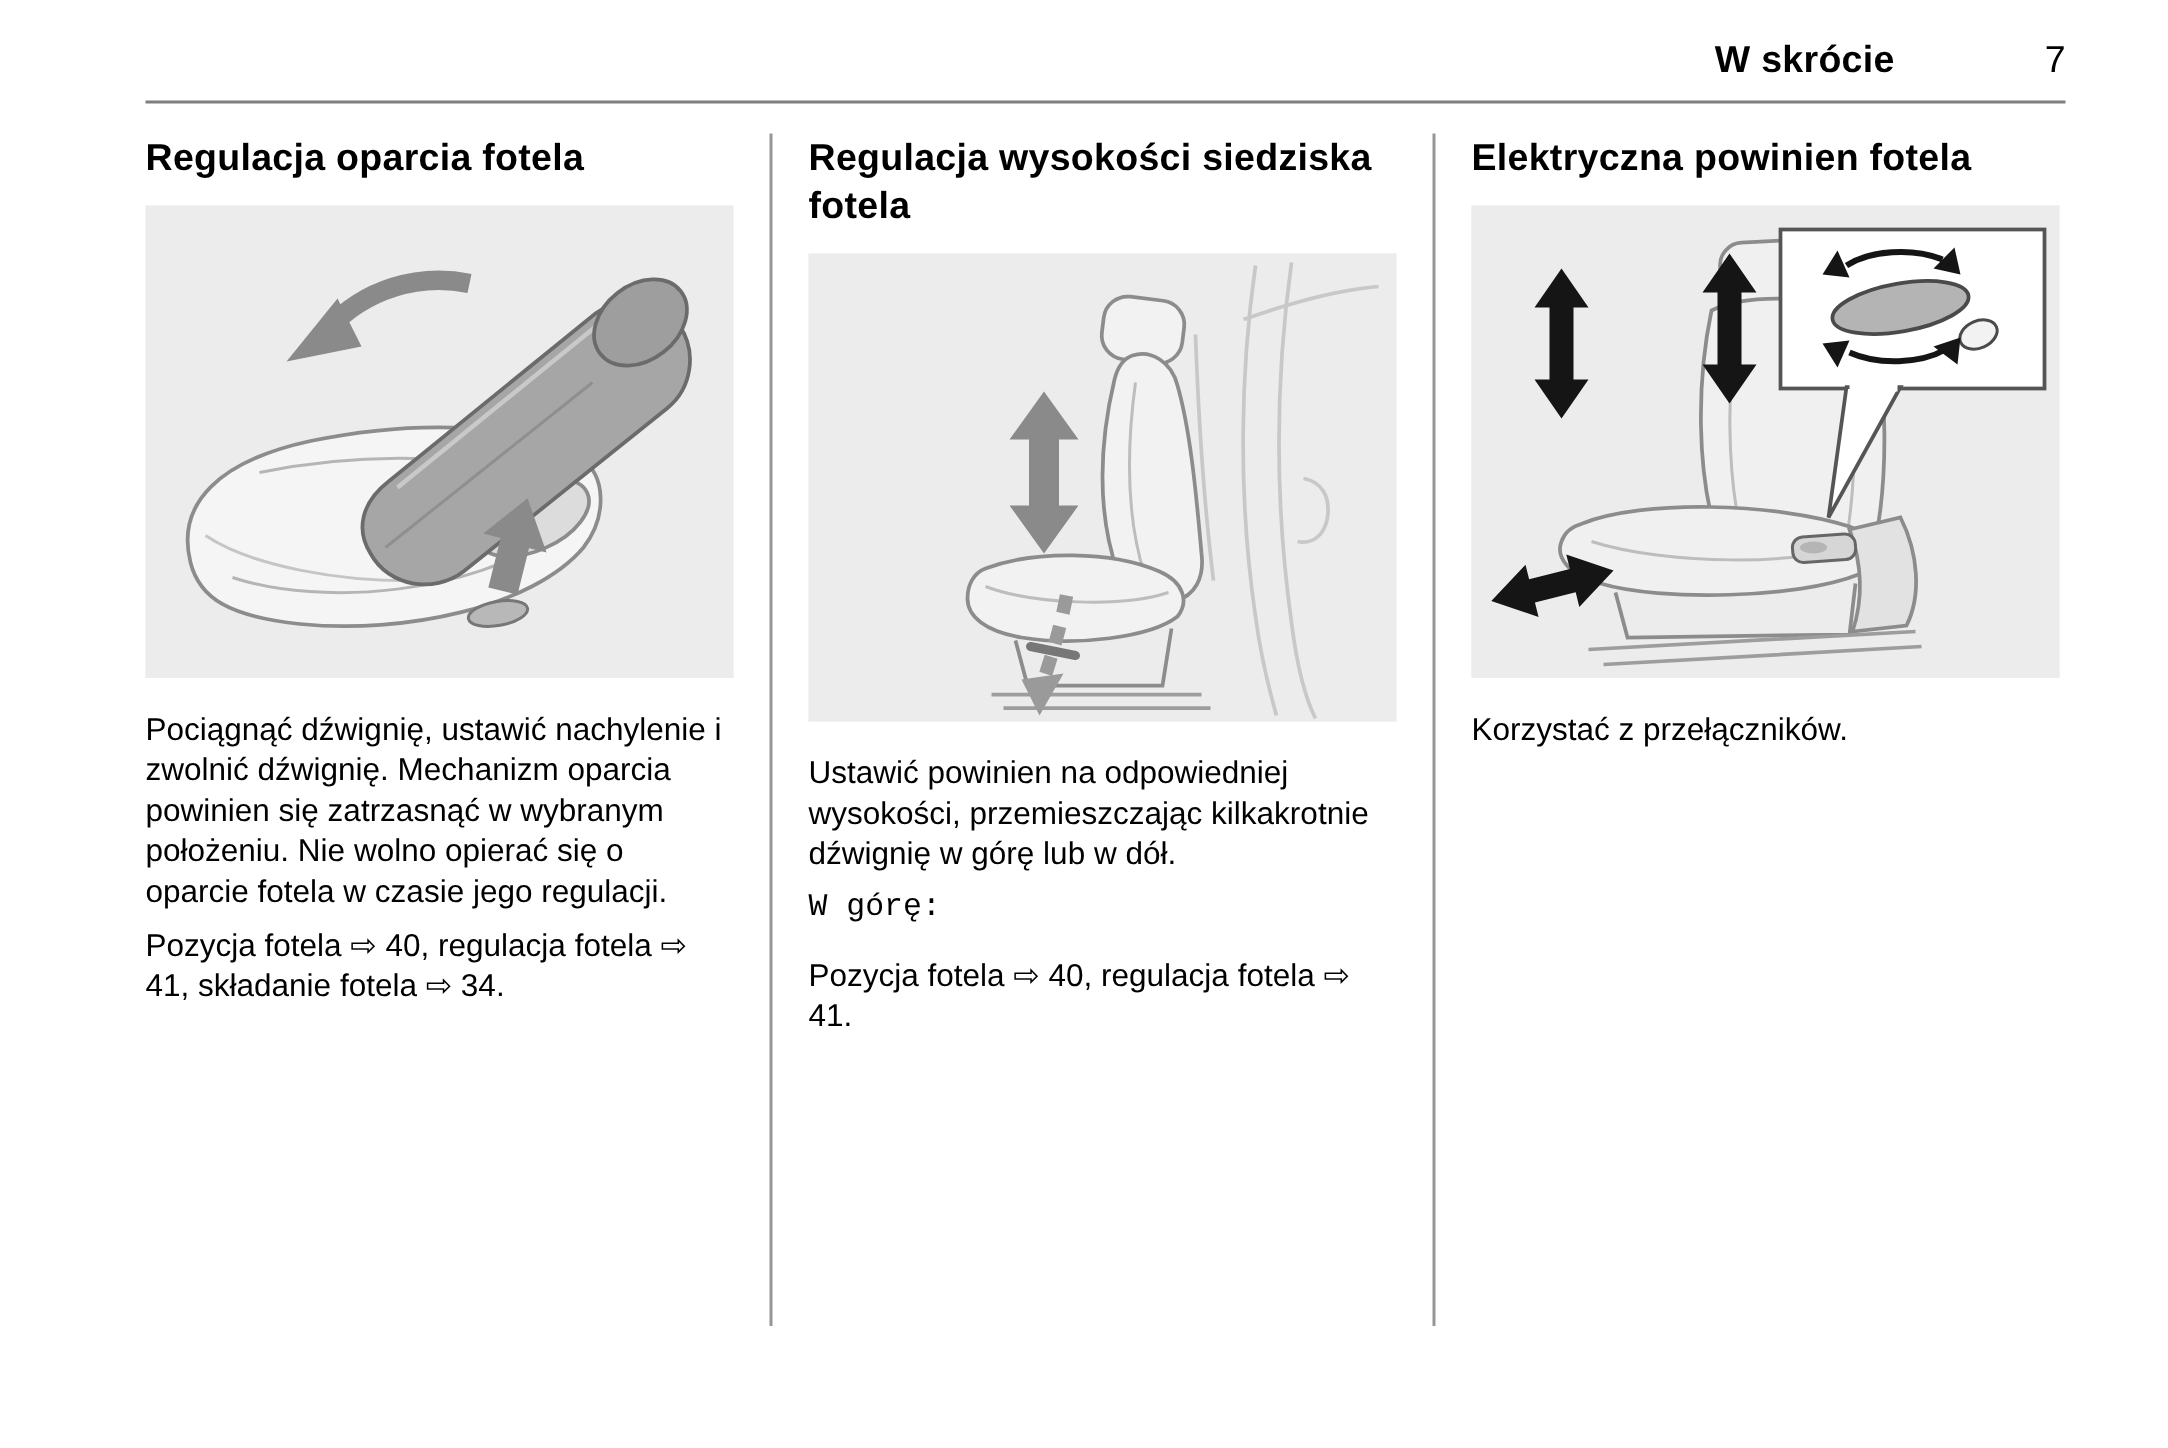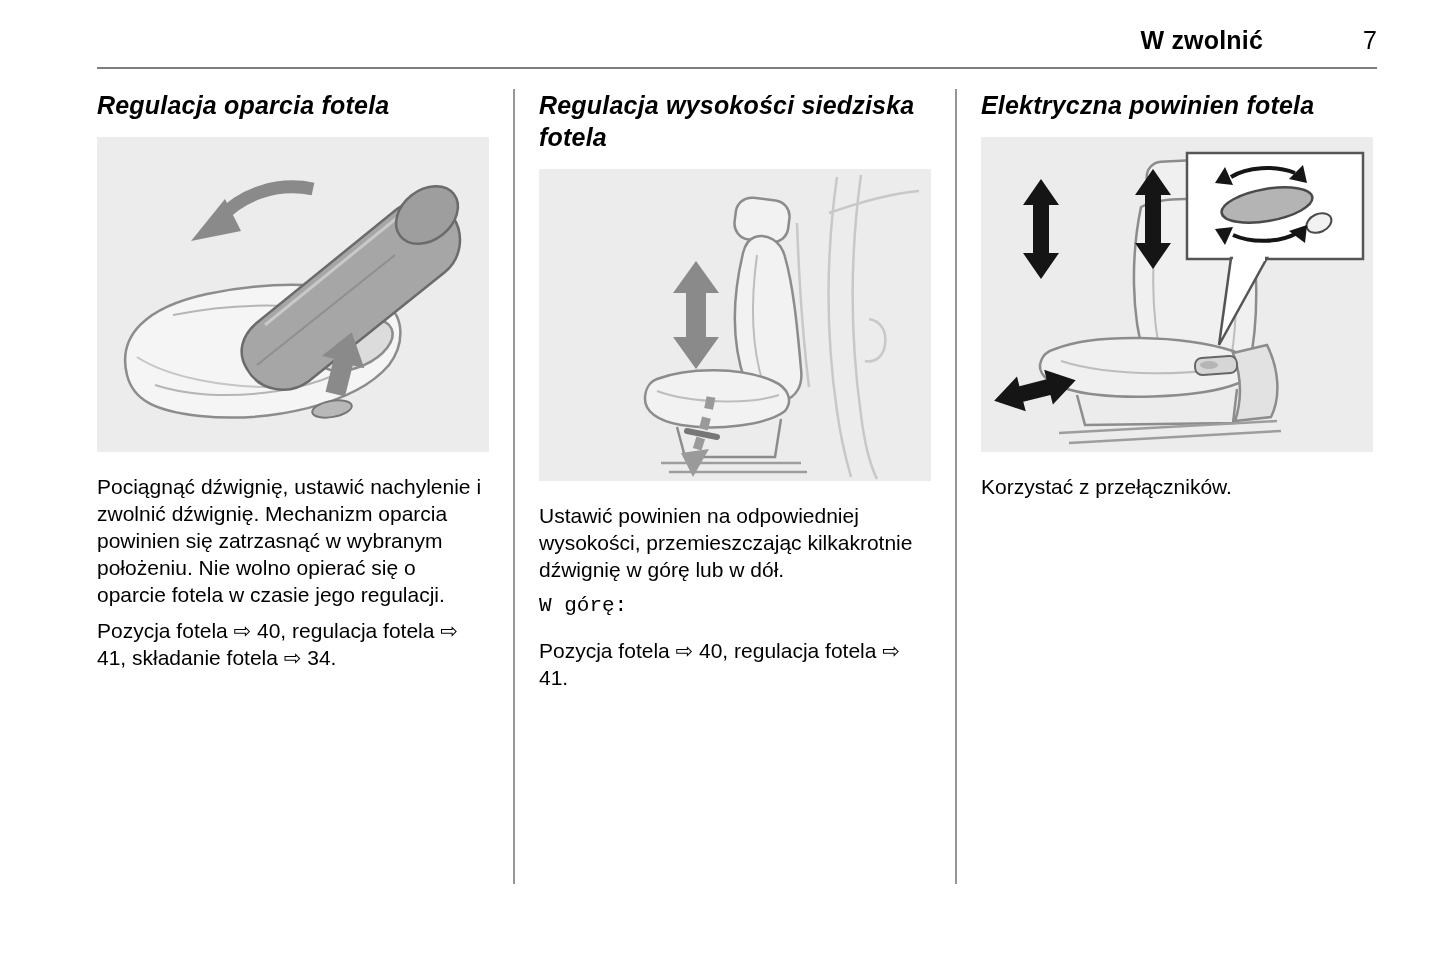--- a/index.html
+++ b/index.html
@@ -10,35 +10,35 @@
     color:#000;
   }
   .page { padding:26px 68px 0 97px; }
   .header-row { display:flex; justify-content:flex-end; align-items:baseline; font-size:25px; }
   .section-title { font-weight:bold; letter-spacing:0.2px; }
   .page-number { margin-left:100px; }
   .rule { border-bottom:2px solid #7e7e7e; margin-top:12px; }
   .columns { display:flex; margin-top:20px; min-height:795px; }
   .col { width:392px; flex:none; }
   .divider { width:2px; background:#969696; margin:0 24px; flex:none; }
-  .col-heading { font-size:25px; line-height:32px; font-weight:bold; margin-bottom:16px; letter-spacing:0.2px;font-style:italic; }
+  .col-heading { font-size:25px; line-height:32px; font-weight:bold; margin-bottom:16px; letter-spacing:0.2px; }
   .illustration { display:block; width:392px; margin-bottom:21px; background:#ececec; }
   p.body { font-size:21px; line-height:27px; margin-bottom:9px; }
   .def-list { margin:6px 0 18px 0; }
   .def-row { display:flex; font-size:21px; line-height:27px;font-family:Liberation Mono, monospace; }
   .def-term { width:175px; flex:none; }
   .def-value { width:205px; padding-left:21px; text-indent:-21px; }
 </style>
 </head>
 <body>
 
 <div class="page">
 
   <div class="header-row">
-    <span class="section-title">W zwolnić</span>
+    <span class="section-title">W skrócie</span>
     <span class="page-number">7</span>
   </div>
   <div class="rule"></div>
 
   <div class="columns">
 
     <div class="col">
       <h2 class="col-heading">Regulacja oparcia fotela</h2>
 
       <svg class="illustration" viewBox="0 0 392 315" width="392" height="315">

